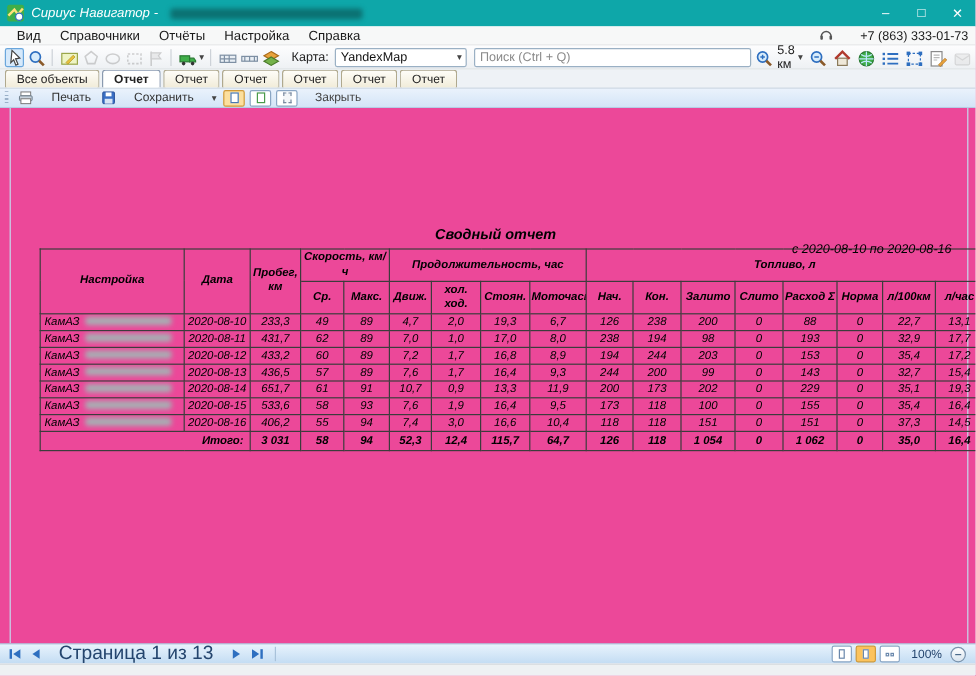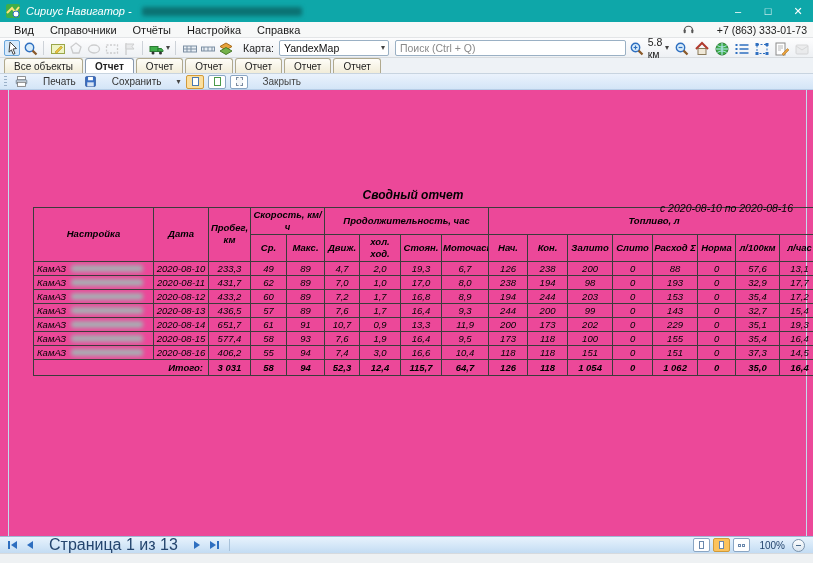--- a/index.html
+++ b/index.html
@@ -429,21 +429,21 @@
               <td>4,7</td>
               <td>2,0</td>
               <td>19,3</td>
               <td>6,7</td>
               <td>126</td>
               <td>238</td>
               <td>200</td>
               <td>0</td>
               <td>88</td>
               <td>0</td>
-              <td>57,6</td>
+              <td>22,7</td>
               <td>13,1</td>
             </tr>
             <tr>
               <td class="name-cell"><span>КамАЗ</span><span class="redacted plate"></span></td>
               <td>2020-08-11</td>
               <td>431,7</td>
               <td>62</td>
               <td>89</td>
               <td>7,0</td>
               <td>1,0</td>
@@ -511,21 +511,21 @@
               <td>202</td>
               <td>0</td>
               <td>229</td>
               <td>0</td>
               <td>35,1</td>
               <td>19,3</td>
             </tr>
             <tr>
               <td class="name-cell"><span>КамАЗ</span><span class="redacted plate"></span></td>
               <td>2020-08-15</td>
-              <td>577,4</td>
+              <td>533,6</td>
               <td>58</td>
               <td>93</td>
               <td>7,6</td>
               <td>1,9</td>
               <td>16,4</td>
               <td>9,5</td>
               <td>173</td>
               <td>118</td>
               <td>100</td>
               <td>0</td>

